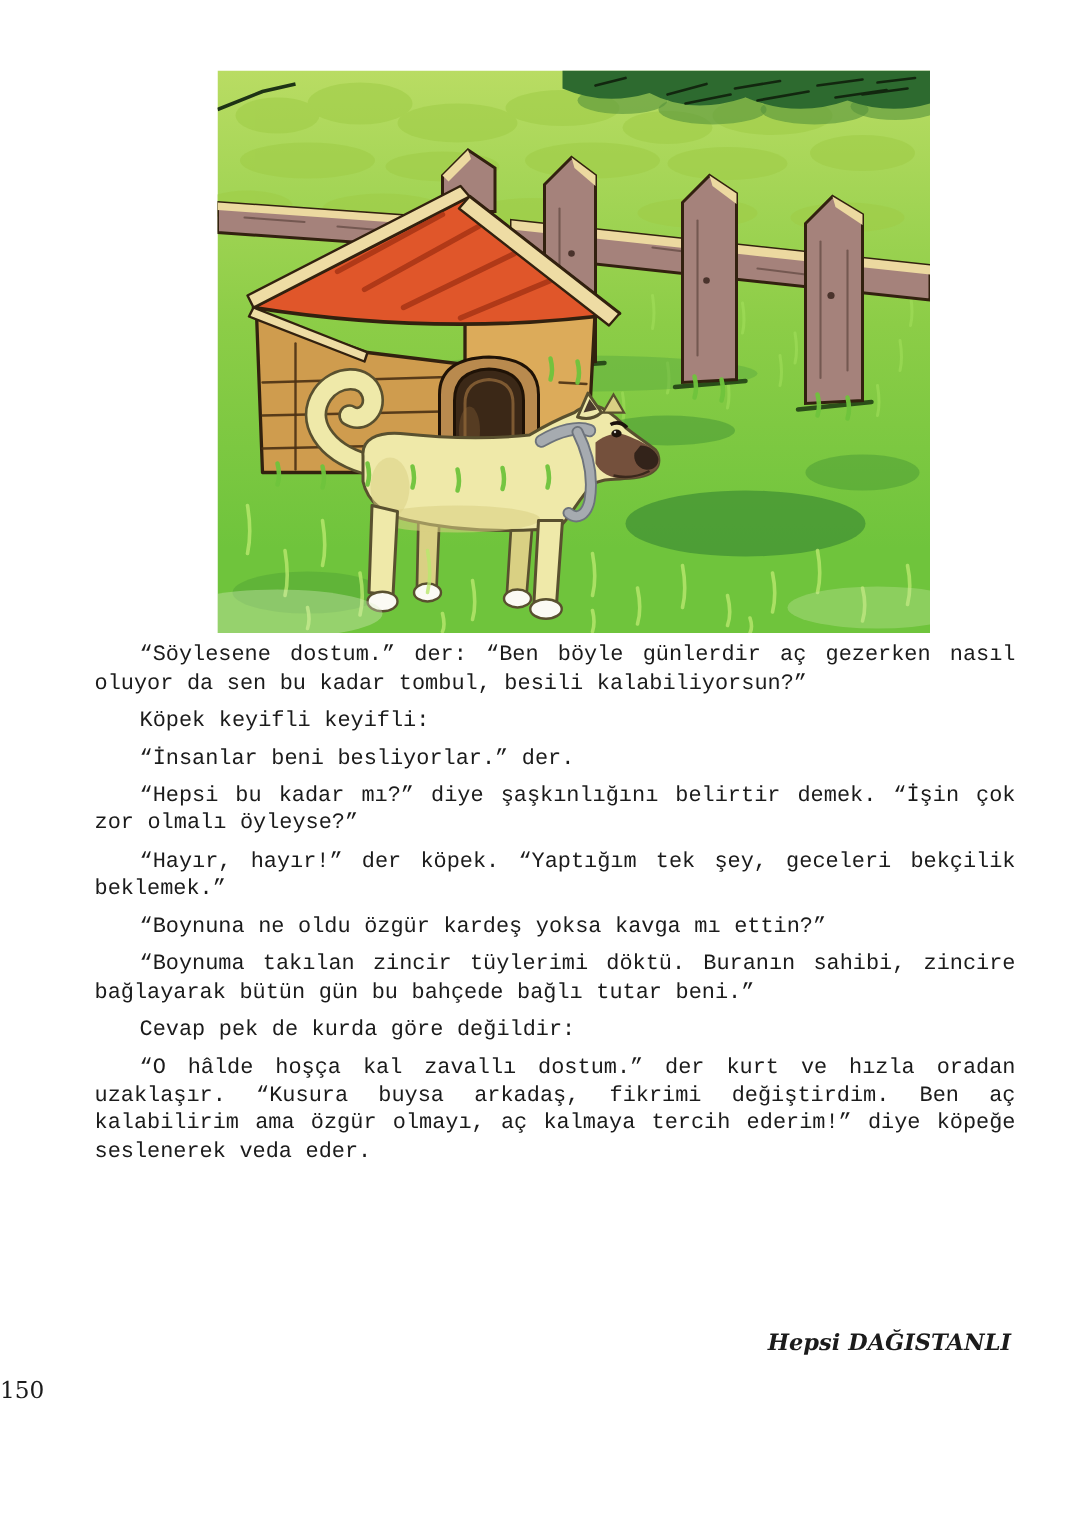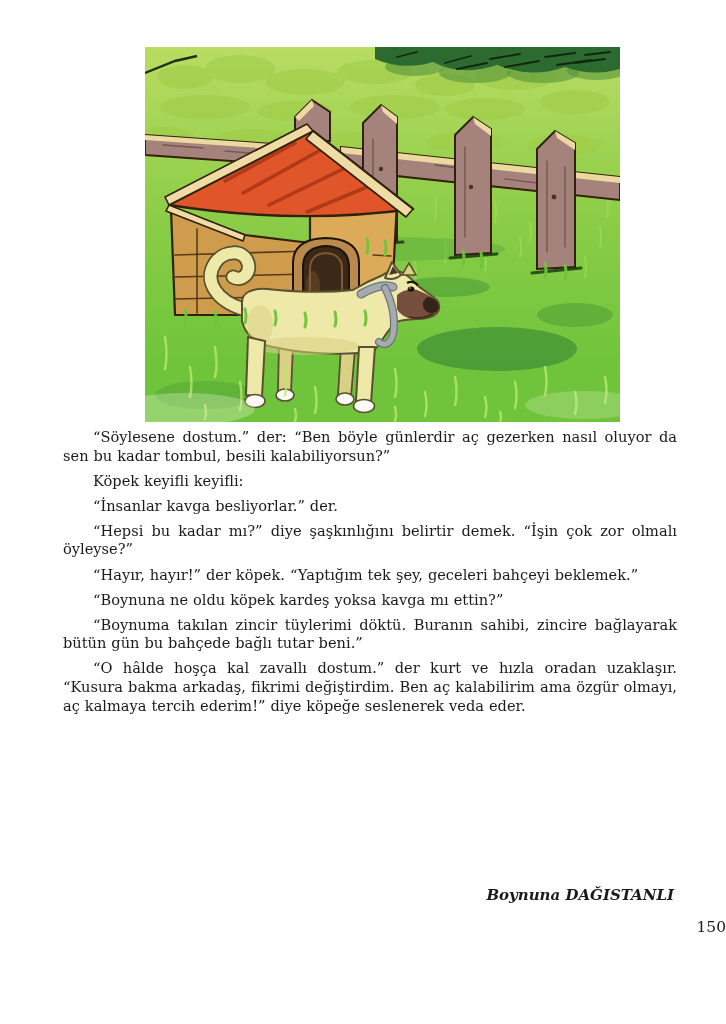--- a/index.html
+++ b/index.html
@@ -5,27 +5,27 @@
   html,body{margin:0;padding:0;background:#ffffff;}
   .page{
     position:relative;width:726px;height:1024px;background:#ffffff;overflow:hidden;
     font-family:"DejaVu Serif","Liberation Serif",serif;color:#1b1b1b;
   }
   .illustration{position:absolute;left:145px;top:47px;width:475px;height:375px;margin:0;}
   .illustration svg{display:block;width:475px;height:375px;}
   .story{position:absolute;left:63px;top:428px;width:614px;}
   .story p{
     margin:0 0 6.5px 0;font-size:14.6px;line-height:18.6px;
-    text-align:justify;text-indent:30px;word-spacing:.02em;
+    text-align:justify;text-indent:30px;word-spacing:.02em;font-family:Liberation Mono, monospace;
   }
   .author{
     position:absolute;right:52px;top:886px;font-weight:bold;font-style:italic;font-size:15px;
   }
   .page-number{
-    position:absolute;left:0;right:0;top:918px;text-align:right;font-size:15.5px;
+    position:absolute;left:0;right:16px;top:918px;text-align:left;font-size:15.5px;
   }
   
   .f-meadow-stop1{stop-color:var(--field-light,#b9dc63);}
   .f-meadow-stop2{stop-color:var(--field-mid,#8ccd47);}
   .f-meadow-stop3{stop-color:var(--grass-bright,#6fc43c);}
   .f-blob{fill:var(--field-blob,#9fcc46);}
   .f-bush{fill:var(--bush,#2d6a2f);}
   .f-wood{fill:var(--fence-wood,#a5827b);stroke:var(--outline,#32210f);stroke-width:2;}
   .f-wood-edge{fill:var(--fence-edge,#ecd9a0);stroke:none;}
   .f-roof{fill:var(--roof,#e0562a);stroke:var(--outline,#32210f);stroke-width:2.4;stroke-linejoin:round;}
@@ -275,24 +275,25 @@
           <path d="M355,365 q2,6 0,10"></path>
       </g>
       <ellipse cx="40" cy="362" rx="70" ry="16" fill="#dfeec9" opacity="0.35"></ellipse>
       <ellipse cx="440" cy="358" rx="60" ry="14" fill="#cfe8b0" opacity="0.3"></ellipse>
     </svg>
   </figure>
 
   <main class="story">
     <p>“Söylesene dostum.” der: “Ben böyle günlerdir aç gezerken nasıl oluyor da sen bu kadar tombul, besili kalabiliyorsun?”</p>
     <p>Köpek keyifli keyifli:</p>
-    <p>“İnsanlar kavga besliyorlar.” der.</p>
+    <p>“İnsanlar beni besliyorlar.” der.</p>
     <p>“Hepsi bu kadar mı?” diye şaşkınlığını belirtir demek. “İşin çok zor olmalı öyleyse?”</p>
-    <p>“Hayır, hayır!” der köpek. “Yaptığım tek şey, geceleri bahçeyi beklemek.”</p>
-    <p>“Boynuna ne oldu köpek kardeş yoksa kavga mı ettin?”</p>
+    <p>“Hayır, hayır!” der köpek. “Yaptığım tek şey, geceleri bekçilik beklemek.”</p>
+    <p>“Boynuna ne oldu özgür kardeş yoksa kavga mı ettin?”</p>
     <p>“Boynuma takılan zincir tüylerimi döktü. Buranın sahibi, zincire bağlayarak bütün gün bu bahçede bağlı tutar beni.”</p>
-    <p>“O hâlde hoşça kal zavallı dostum.” der kurt ve hızla oradan uzaklaşır. “Kusura bakma arkadaş, fikrimi değiştirdim. Ben aç kalabilirim ama özgür olmayı, aç kalmaya tercih ederim!” diye köpeğe seslenerek veda eder.</p>
+    <p>Cevap pek de kurda göre değildir:</p>
+    <p>“O hâlde hoşça kal zavallı dostum.” der kurt ve hızla oradan uzaklaşır. “Kusura buysa arkadaş, fikrimi değiştirdim. Ben aç kalabilirim ama özgür olmayı, aç kalmaya tercih ederim!” diye köpeğe seslenerek veda eder.</p>
   </main>
 
-  <div class="author">Boynuna DAĞISTANLI</div>
+  <div class="author">Hepsi DAĞISTANLI</div>
   <div class="page-number">150</div>
 
 </div>
 
 </body></html>

